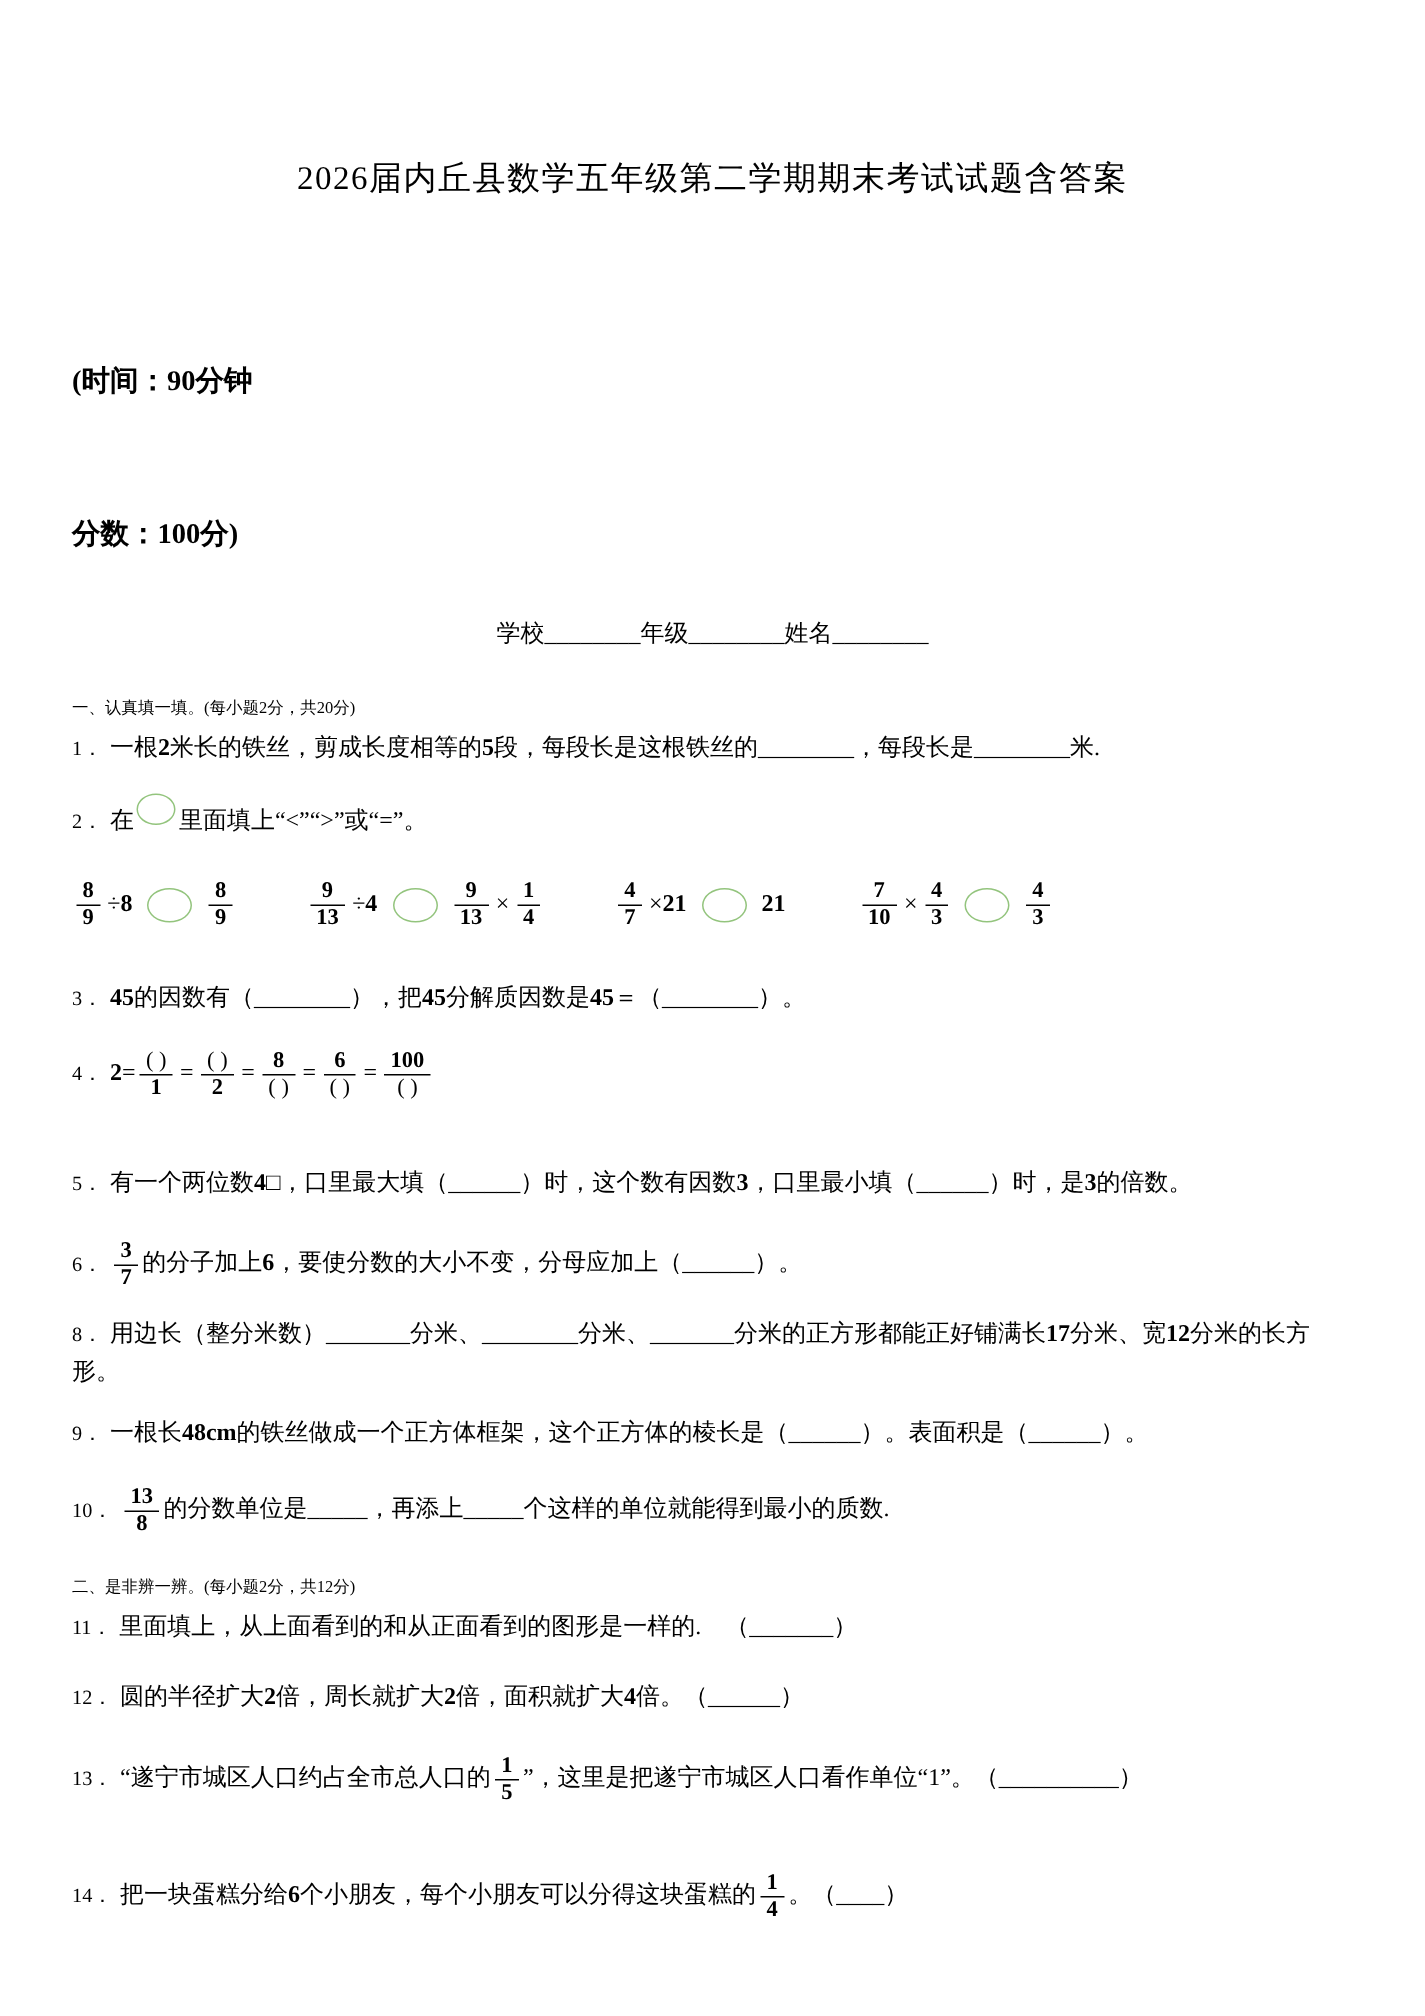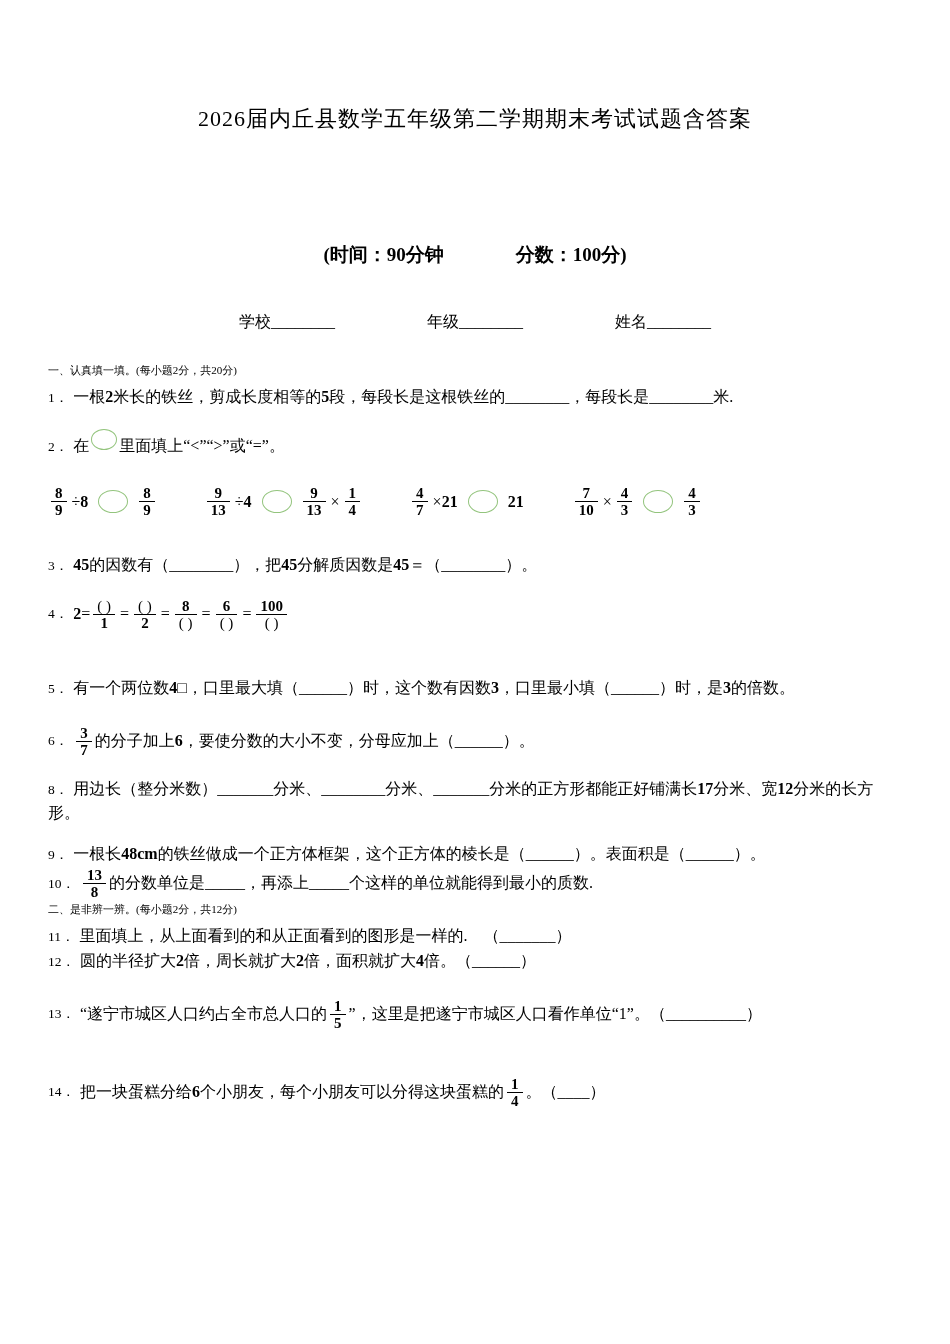--- a/index.html
+++ b/index.html
@@ -3,28 +3,28 @@
 <meta charset="utf-8">
 <style>
   html,body{margin:0;padding:0;background:#ffffff;}
   body{
     width:950px;min-height:1344px;margin:0 auto;color:#000;
     font-family:"Liberation Serif","DejaVu Serif",serif;
     font-size:16px;line-height:1.55;
   }
   .content{padding:0 48px 60px 48px;box-sizing:border-box;}
   .title{padding-top:102px;text-align:center;font-size:22px;font-weight:normal;letter-spacing:1px;}
-  .meta{margin-top:104px;display:flex;justify-content:center;gap:72px;font-size:19px;font-weight:bold;}
-  .fields{margin-top:40px;display:flex;justify-content:center;gap:92px;font-size:16px;}
+  .meta{margin-top:104px;display:flex;justify-content:center;gap:72px;font-size:19px;font-weight:bold;flex-direction:column;}
+  .fields{margin-top:40px;display:flex;justify-content:center;font-size:16px;}
   .sec{font-size:11px;}
   .sec1{margin-top:28px;}
-  .sec2{}
+  .sec2{margin-top:26px;}
   .q{position:relative;}
   .qno{font-size:13.5px;padding-right:5px;}
-  .mt6{margin-top:6px;} .mt14{margin-top:0;} .mt16{margin-top:16px;}
+  .mt6{margin-top:6px;} .mt14{margin-top:22px;} .mt16{margin-top:16px;}
   .mt18{margin-top:18px;} .mt20{margin-top:20px;} .mt24{margin-top:24px;} .mt34{margin-top:34px;} .mt40{margin-top:40px;}
   .mt44{margin-top:44px;}
   .frac{display:inline-block;text-align:center;vertical-align:middle;margin:0 3px;font-size:15px;line-height:1.1;}
   .frac .num{display:block;padding:0 4px;border-bottom:1px solid #000;}
   .frac .den{display:block;padding:0 4px;}
   .op{padding:0 2px;}
   .circle{
     display:inline-block;width:30px;height:23px;border:1.5px solid var(--circle,#93c47d);
     border-radius:50%;vertical-align:middle;margin:0 8px;box-sizing:border-box;
   }

